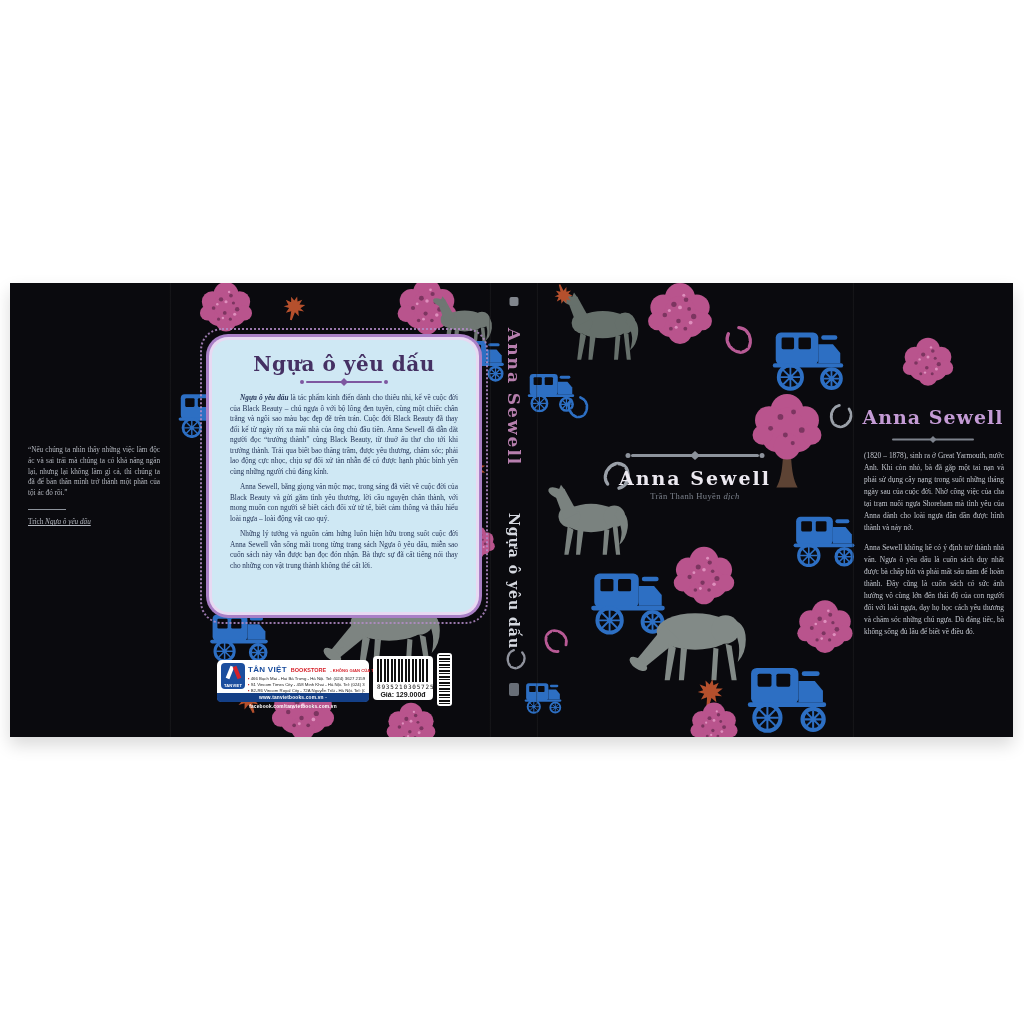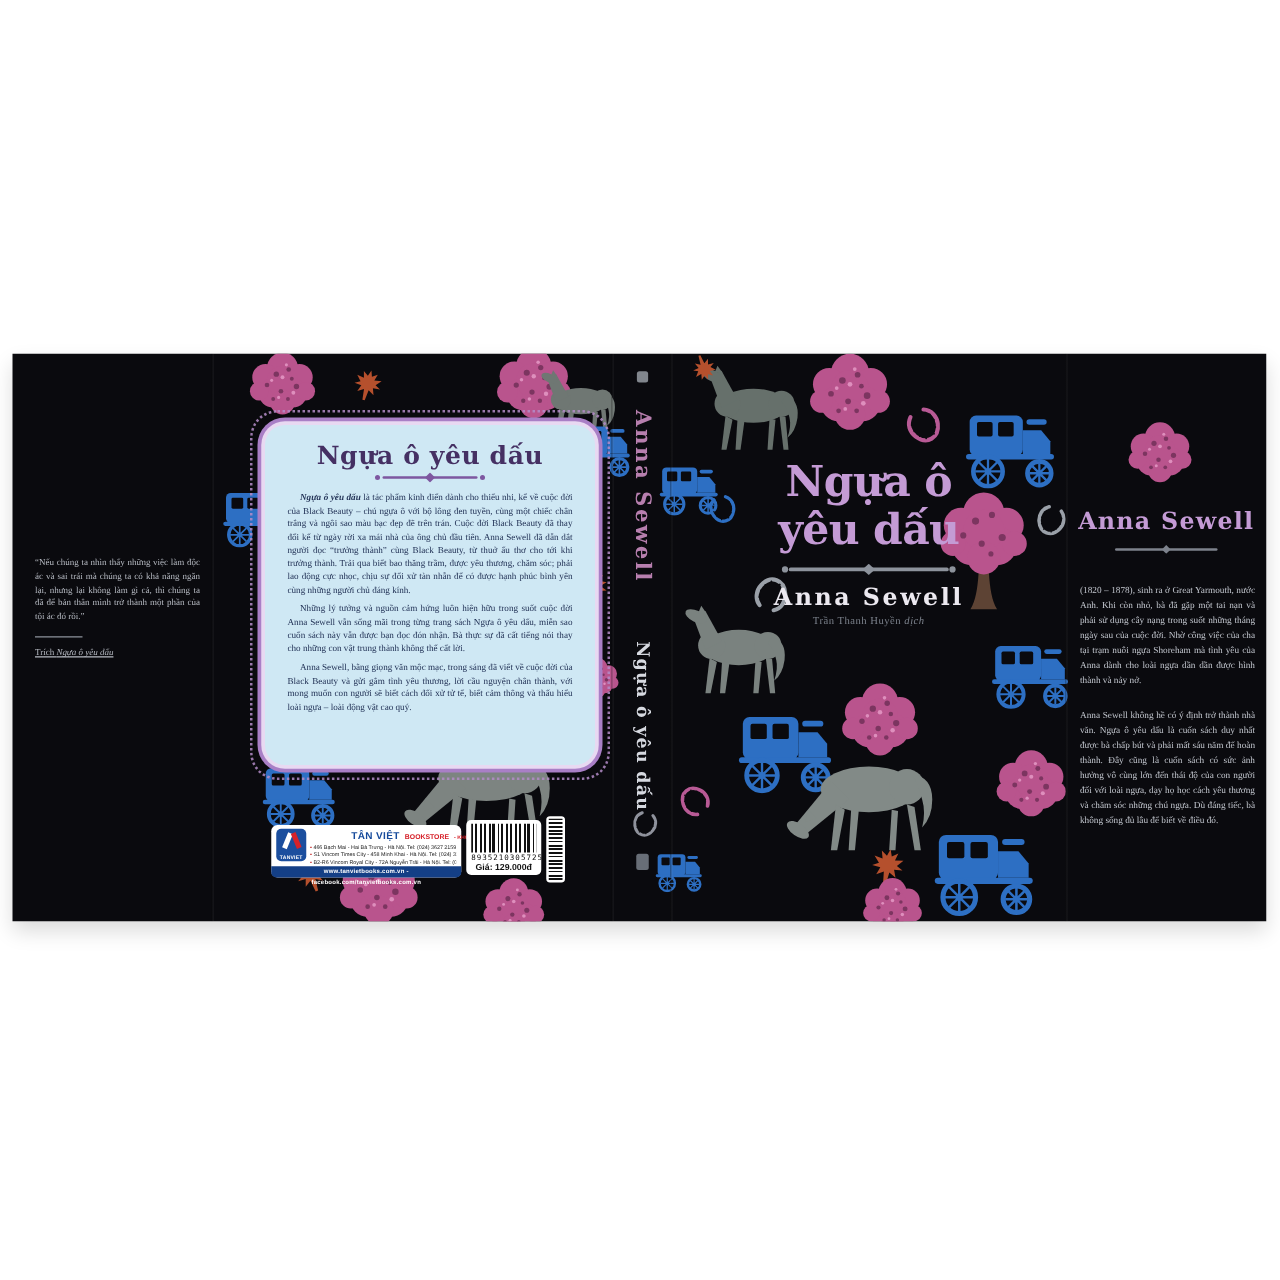--- a/index.html
+++ b/index.html
@@ -33,21 +33,21 @@
   .bb-p .lead{font-weight:700;font-style:italic;}
 
   
   .pub-box{position:absolute;left:47px;top:377px;width:152px;height:42px;background:#fff;border-radius:5px;z-index:3;padding:3px 4px 11px 4px;display:flex;gap:3px;}
   .pub-logo{width:24px;height:26px;background:#1b4e9e;border-radius:4px;position:relative;flex:0 0 auto;}
   .pub-logo .v1{position:absolute;width:3.5px;height:13px;background:#fff;left:7px;top:2.5px;transform:rotate(22deg);}
   .pub-logo .v2{position:absolute;width:3.5px;height:13px;background:#d6222a;right:7px;top:2.5px;transform:rotate(-22deg);}
   .logo-word{position:absolute;bottom:1px;width:100%;text-align:center;font:700 4px "Liberation Sans",sans-serif;color:#fff;letter-spacing:.2px;}
   .pub-right{flex:1;min-width:0;}
   .pub-brandline{white-space:nowrap;line-height:8px;}
-  .brand{font:700 8px "Liberation Sans",sans-serif;color:#164a9b;letter-spacing:.3px;margin-left:33px;}
+  .brand{font:700 8px "Liberation Sans",sans-serif;color:#164a9b;letter-spacing:.3px;}
   .brand2{font:700 5.5px "Liberation Sans",sans-serif;color:#d6222a;}
   .slogan{font:700 4.2px "Liberation Sans",sans-serif;color:#d6222a;}
   .addr-list{margin-top:1.5px;}
   .addr-line{font:4.3px/1.5 "Liberation Sans",sans-serif;color:#1c1c1c;white-space:nowrap;overflow:hidden;}
   .addr-line::before{content:"▪ ";color:#c22222;}
   .pub-urlbar{position:absolute;left:0;right:0;bottom:0;height:9px;background:#143f86;color:#fff;
               font:700 4.8px/9px "Liberation Sans",sans-serif;text-align:center;border-radius:0 0 4px 4px;letter-spacing:.2px;}
 
   
   .barcode-label{position:absolute;left:203px;top:373px;width:60px;height:44px;background:#fff;border-radius:4px;z-index:3;padding:3px 4px 2px;display:flex;flex-direction:column;}
@@ -69,21 +69,21 @@
   .front-title{position:absolute;left:0;right:0;top:84px;font:700 34px/1.12 "DejaVu Serif",serif;color:#c49bd5;letter-spacing:-.5px;text-align:center;}
   .front-divider{position:absolute;left:50%;transform:translateX(-50%);top:168px;}
   .front-author{position:absolute;left:0;right:0;top:184px;font:700 19px "DejaVu Serif",serif;color:#ece9f0;letter-spacing:2px;text-align:center;}
   .front-translator{position:absolute;left:0;right:0;top:208px;font:8.5px "Liberation Serif",serif;color:#7c828c;text-align:center;letter-spacing:.4px;}
   .front-translator em{font-style:italic;}
 
   
   .rf-heading{position:absolute;left:0;right:0;top:123px;font:700 19px "DejaVu Serif",serif;color:#c49bd5;letter-spacing:1px;text-align:center;}
   .rf-divider{position:absolute;left:50%;transform:translateX(-50%);top:153px;}
   .rf-bio{position:absolute;left:11px;right:9px;top:167px;}
-  .rf-bio p{font:7.4px/1.62 "Liberation Serif",serif;color:#c3c7cf;text-align:justify;margin:16px 0 8px;}
+  .rf-bio p{font:7.4px/1.62 "Liberation Serif",serif;color:#c3c7cf;text-align:justify;margin:0 0 8px;}
   .hidden-defs{position:absolute;width:0;height:0;overflow:hidden;}
 </style>
 </head>
 <body>
 
 <svg class="hidden-defs" aria-hidden="true">
   <defs>
     <symbol id="d-bush" viewBox="0 0 100 100">
       <g fill="currentColor">
         <circle cx="50" cy="28" r="20"></circle>
@@ -324,22 +324,22 @@
     <section class="panel p-back">
       <div class="bb-box">
         <h2 class="bb-title">Ngựa ô yêu dấu</h2>
         <svg class="bb-orn" width="96" height="8">
           <rect x="10" y="3" width="76" height="2" rx="1" fill="#7e57a0"></rect>
           <path d="M48 0 l4 4 -4 4 -4 -4 z" fill="#7e57a0"></path>
           <circle cx="6" cy="4" r="2" fill="#7e57a0"></circle>
             <circle cx="90" cy="4" r="2" fill="#7e57a0"></circle>
         </svg>
         <p class="bb-p"><span class="lead">Ngựa ô yêu dấu</span><span> là tác phẩm kinh điển dành cho thiếu nhi, kể về cuộc đời của Black Beauty – chú ngựa ô với bộ lông đen tuyền, cùng một chiếc chân trắng và ngôi sao màu bạc đẹp đẽ trên trán. Cuộc đời Black Beauty đã thay đổi kể từ ngày rời xa mái nhà của ông chủ đầu tiên. Anna Sewell đã dẫn dắt người đọc “trưởng thành” cùng Black Beauty, từ thuở ấu thơ cho tới khi trưởng thành. Trải qua biết bao thăng trầm, được yêu thương, chăm sóc; phải lao động cực nhọc, chịu sự đối xử tàn nhẫn để có được hạnh phúc bình yên cùng những người chủ đáng kính.</span></p>
+        <p class="bb-p">Anna Sewell, bằng giọng văn mộc mạc, trong sáng đã viết về cuộc đời của Black Beauty và gửi gắm tình yêu thương, lời cầu nguyện chân thành, với mong muốn con người sẽ biết cách đối xử tử tế, biết cảm thông và thấu hiểu loài ngựa – loài động vật cao quý.</p>
         <p class="bb-p">Những lý tưởng và nguồn cảm hứng luôn hiện hữu trong suốt cuộc đời Anna Sewell vẫn sống mãi trong từng trang sách Ngựa ô yêu dấu, miễn sao cuốn sách này vẫn được bạn đọc đón nhận. Bà thực sự đã cất tiếng nói thay cho những con vật trung thành không thể cất lời.</p>
-        <p class="bb-p">Anna Sewell, bằng giọng văn mộc mạc, trong sáng đã viết về cuộc đời của Black Beauty và gửi gắm tình yêu thương, lời cầu nguyện chân thành, với mong muốn con người sẽ biết cách đối xử tử tế, biết cảm thông và thấu hiểu loài ngựa – loài động vật cao quý.</p>
       </div>
 
       <div class="pub-box">
         <div class="pub-logo">
           <span class="v1"></span>
             <span class="v2"></span>
           <span class="logo-word">TANVIET</span>
         </div>
         <div class="pub-right">
           <div class="pub-brandline">
@@ -368,24 +368,20 @@
     </section>
 
     <section class="panel p-spine">
       <div class="spine-orn-top"></div>
       <div class="spine-author">Anna Sewell</div>
       <div class="spine-title">Ngựa ô yêu dấu</div>
       <div class="spine-orn-bottom"></div>
     </section>
 
     <section class="panel p-front">
-      <div class="front-title">
-        <div>Ngựa ô</div>
-        <div>yêu dấu</div>
-      </div>
       <svg class="front-divider" width="140" height="9">
         <rect x="6" y="3" width="128" height="3" rx="1.5" fill="#8d939c"></rect>
         <path d="M70 0 l5 4.5 -5 4.5 -5 -4.5 z" fill="#8d939c"></path>
         <circle cx="3" cy="4.5" r="2.5" fill="#8d939c"></circle>
           <circle cx="137" cy="4.5" r="2.5" fill="#8d939c"></circle>
       </svg>
       <div class="front-author">Anna Sewell</div>
       <div class="front-translator">
         <span>Trần Thanh Huyền</span>
         <em>dịch</em>

